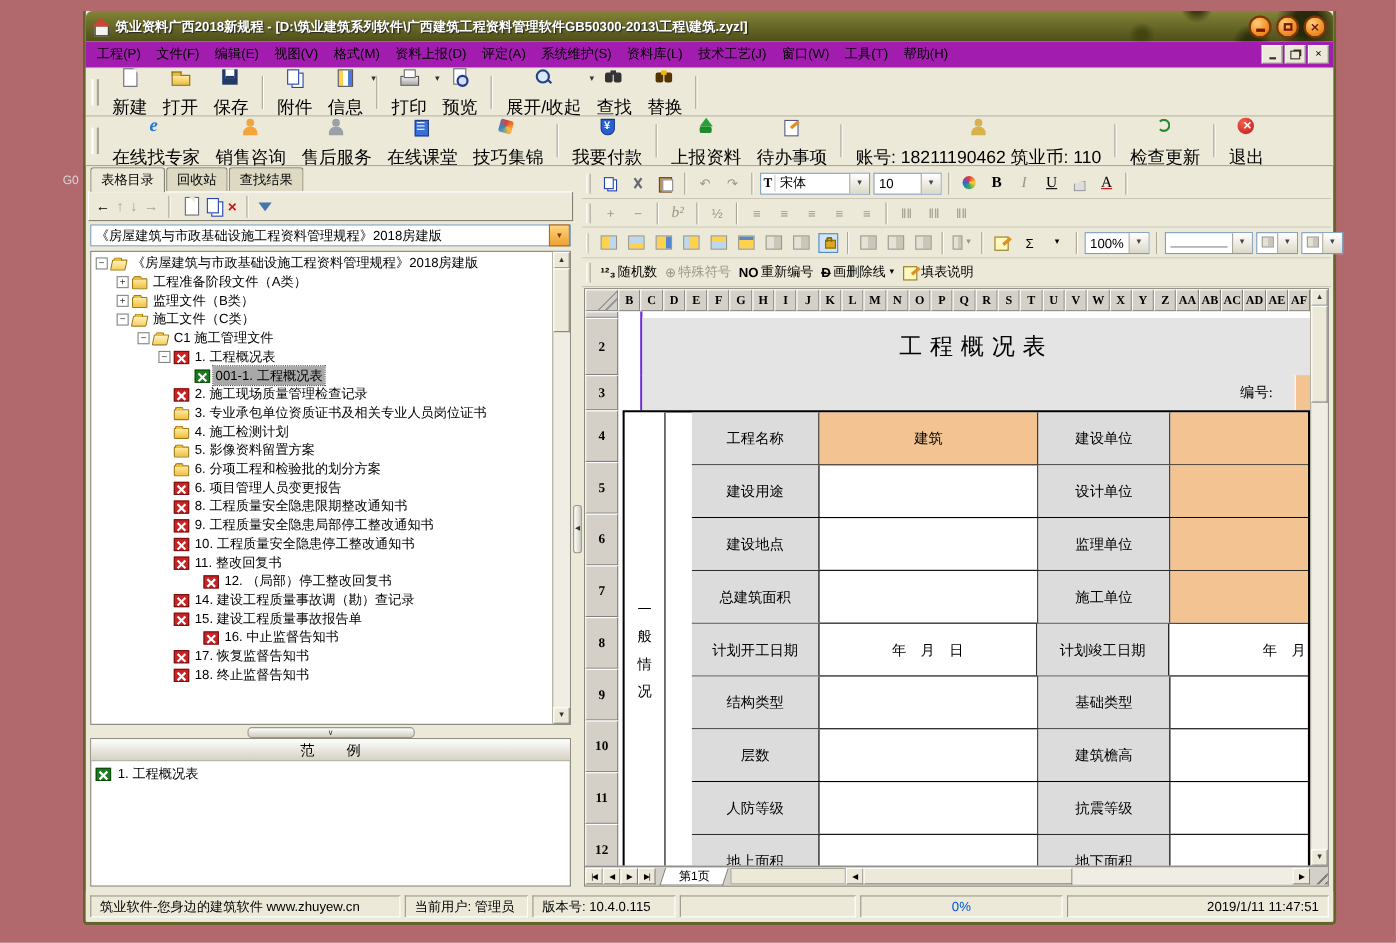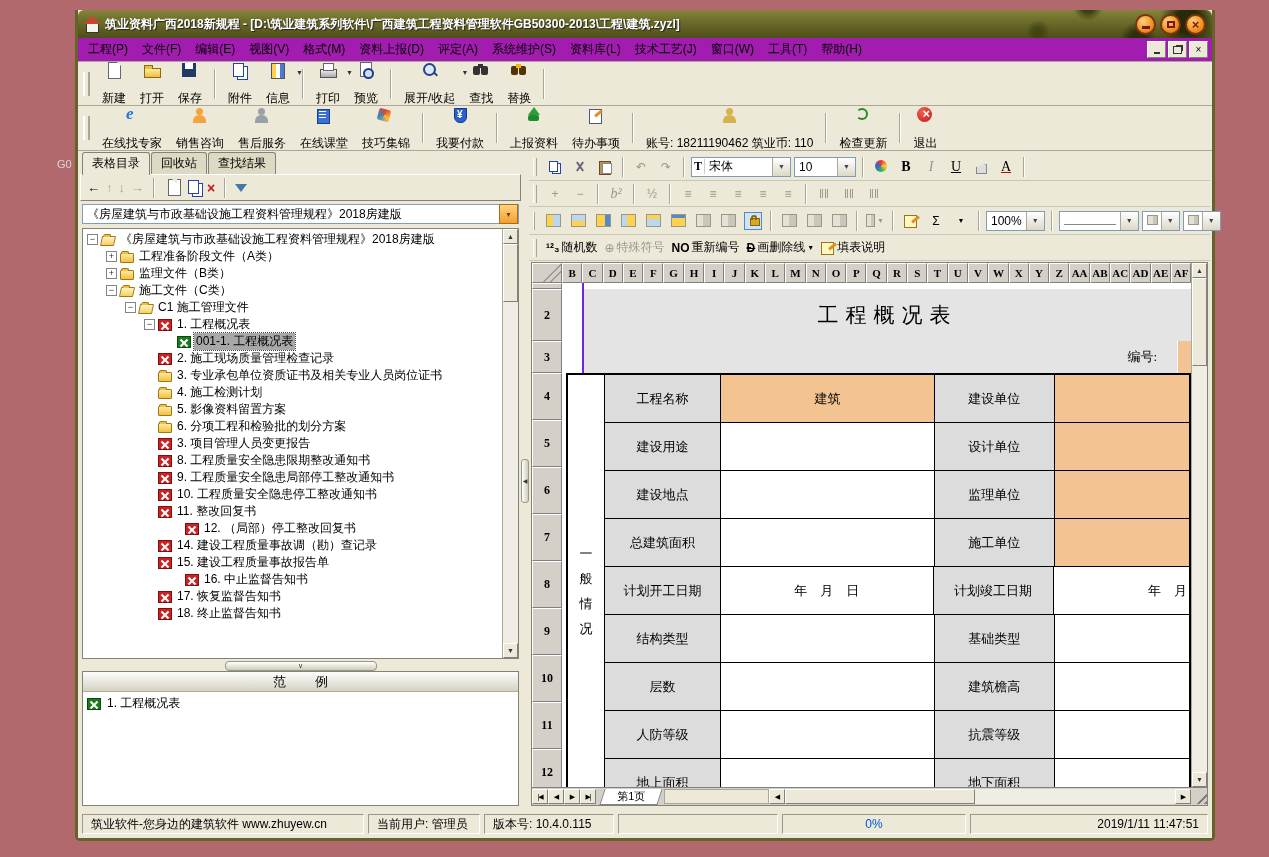--- a/index.html
+++ b/index.html
@@ -35,21 +35,21 @@
   .mdib{width:17px;height:15px;background:#ece9d8;border:1px solid #fff;border-right-color:#808080;border-bottom-color:#808080;
         display:flex;align-items:center;justify-content:center;font-size:10px;cursor:pointer;}
   .md-min{width:6px;height:2px;background:#333;margin-top:7px;}
   .md-res{width:7px;height:6px;border:1px solid #333;box-shadow:2px -2px 0 -1px #333;}
   
   .toolbar{background:#ece9d8;border-bottom:1px solid #aca899;display:flex;align-items:center;padding:1px 4px;}
   .t1{height:41px;flex:0 0 41px;}
   .t2{height:42px;flex:0 0 42px;}
   .grip{width:3px;height:24px;border-left:2px solid #fff;border-right:2px solid #a9a696;margin:0 5px 0 1px;}
   .tbtn{display:flex;flex-direction:column;align-items:center;justify-content:center;padding:1px 7px;cursor:pointer;gap:2px;position:relative;}
-  .tlabel{font-size:12px;white-space:nowrap;line-height:13px;margin-top:11px;}
+  .tlabel{font-size:16px;white-space:nowrap;line-height:13px;margin-top:11px;}
   .dd{position:absolute;right:-6px;top:8px;font-size:7px;color:#333;}
   .vsep{width:0;height:30px;border-left:1px solid #a9a696;border-right:1px solid #fff;margin:0 5px;}
   .ticon{width:20px;height:17px;position:relative;display:block;}
   
   .i-new::before{content:'';position:absolute;left:4px;top:0;width:11px;height:15px;background:#fff;border:1px solid #667;}
   .i-new::after{content:'';position:absolute;right:2px;top:0;border-left:5px solid transparent;border-top:5px solid #ece9d8;}
   .i-open::before{content:'';position:absolute;left:2px;top:6px;width:15px;height:8px;background:linear-gradient(#ffe9a0,#edbe3e);border:1px solid #8a6a10;}
   .i-open::after{content:'';position:absolute;left:2px;top:3px;width:7px;height:3px;background:#edbe3e;border:1px solid #8a6a10;border-bottom:none;}
   .i-save::before{content:'';position:absolute;left:2px;top:1px;width:14px;height:14px;background:#223a66;}
   .i-save::after{content:'';position:absolute;left:5px;top:1px;width:8px;height:6px;background:#fff;border-bottom:2px solid #223a66;}
@@ -197,21 +197,21 @@
   .num-cell{flex:1;background:#e4e4e4;display:flex;align-items:center;justify-content:flex-end;padding-right:20px;font-size:13px;cursor:cell;}
   .orange-sliver{width:13px;flex:0 0 13px;background:#f3c491;border-left:1px solid #fff;cursor:cell;}
   .tblock{flex:1;min-height:0;}
   .rowheads{width:30px;flex:0 0 30px;display:flex;flex-direction:column;}
   .rowheads .rowhead{width:auto;flex:0 0 47px;height:47px;}
   .tblwrap{flex:1;display:flex;margin-left:4px;min-width:0;}
   .tbl{flex:1;display:flex;border:2px solid #000;border-bottom-width:1px;min-width:0;}
   .side{width:36px;flex:0 0 36px;border-right:1px solid #000;display:flex;flex-direction:column;align-items:center;justify-content:center;background:#fff;cursor:cell;}
   .vchar{font-size:13px;line-height:15px;margin:5px 0;}
   .grid{flex:1;display:flex;flex-direction:column;min-width:0;}
-  .trowx{height:47px;flex:0 0 47px;display:flex;border-bottom:1px solid #000;}
+  .trowx{height:47px;flex:0 0 47px;display:flex;border-bottom:1px solid #000;margin-left:24px;}
   .trowx:last-child{border-bottom:none;}
   .tcell{border-right:1px solid #000;display:flex;align-items:center;justify-content:center;font-size:13px;box-sizing:border-box;cursor:cell;white-space:pre;}
   .tcell:last-child{border-right:none;}
   .lblc{background:#dcdcdc;}
   .c1{width:116px;flex:0 0 116px;}
   .c2{flex:222 0 0;}
   .c3{width:120px;flex:0 0 120px;}
   .c4{flex:140 0 0;}
   .orangec{background:#f3c491;}
   .vright{justify-content:flex-end;padding-right:2px;}
@@ -485,21 +485,21 @@
                 <span class="treelabel">5. 影像资料留置方案</span>
               </div>
               <div class="trow" style="padding-left: 61px;">
                 <span class="expander none"></span>
                 <span class="nicon i-folder-closed"></span>
                 <span class="treelabel">6. 分项工程和检验批的划分方案</span>
               </div>
               <div class="trow" style="padding-left: 61px;">
                 <span class="expander none"></span>
                 <span class="nicon i-excel-red"></span>
-                <span class="treelabel">3. 项目管理人员变更报告</span>
+                <span class="treelabel">6. 项目管理人员变更报告</span>
               </div>
               <div class="trow" style="padding-left: 61px;">
                 <span class="expander none"></span>
                 <span class="nicon i-excel-red"></span>
                 <span class="treelabel">8. 工程质量安全隐患限期整改通知书</span>
               </div>
               <div class="trow" style="padding-left: 61px;">
                 <span class="expander none"></span>
                 <span class="nicon i-excel-red"></span>
                 <span class="treelabel">9. 工程质量安全隐患局部停工整改通知书</span>

